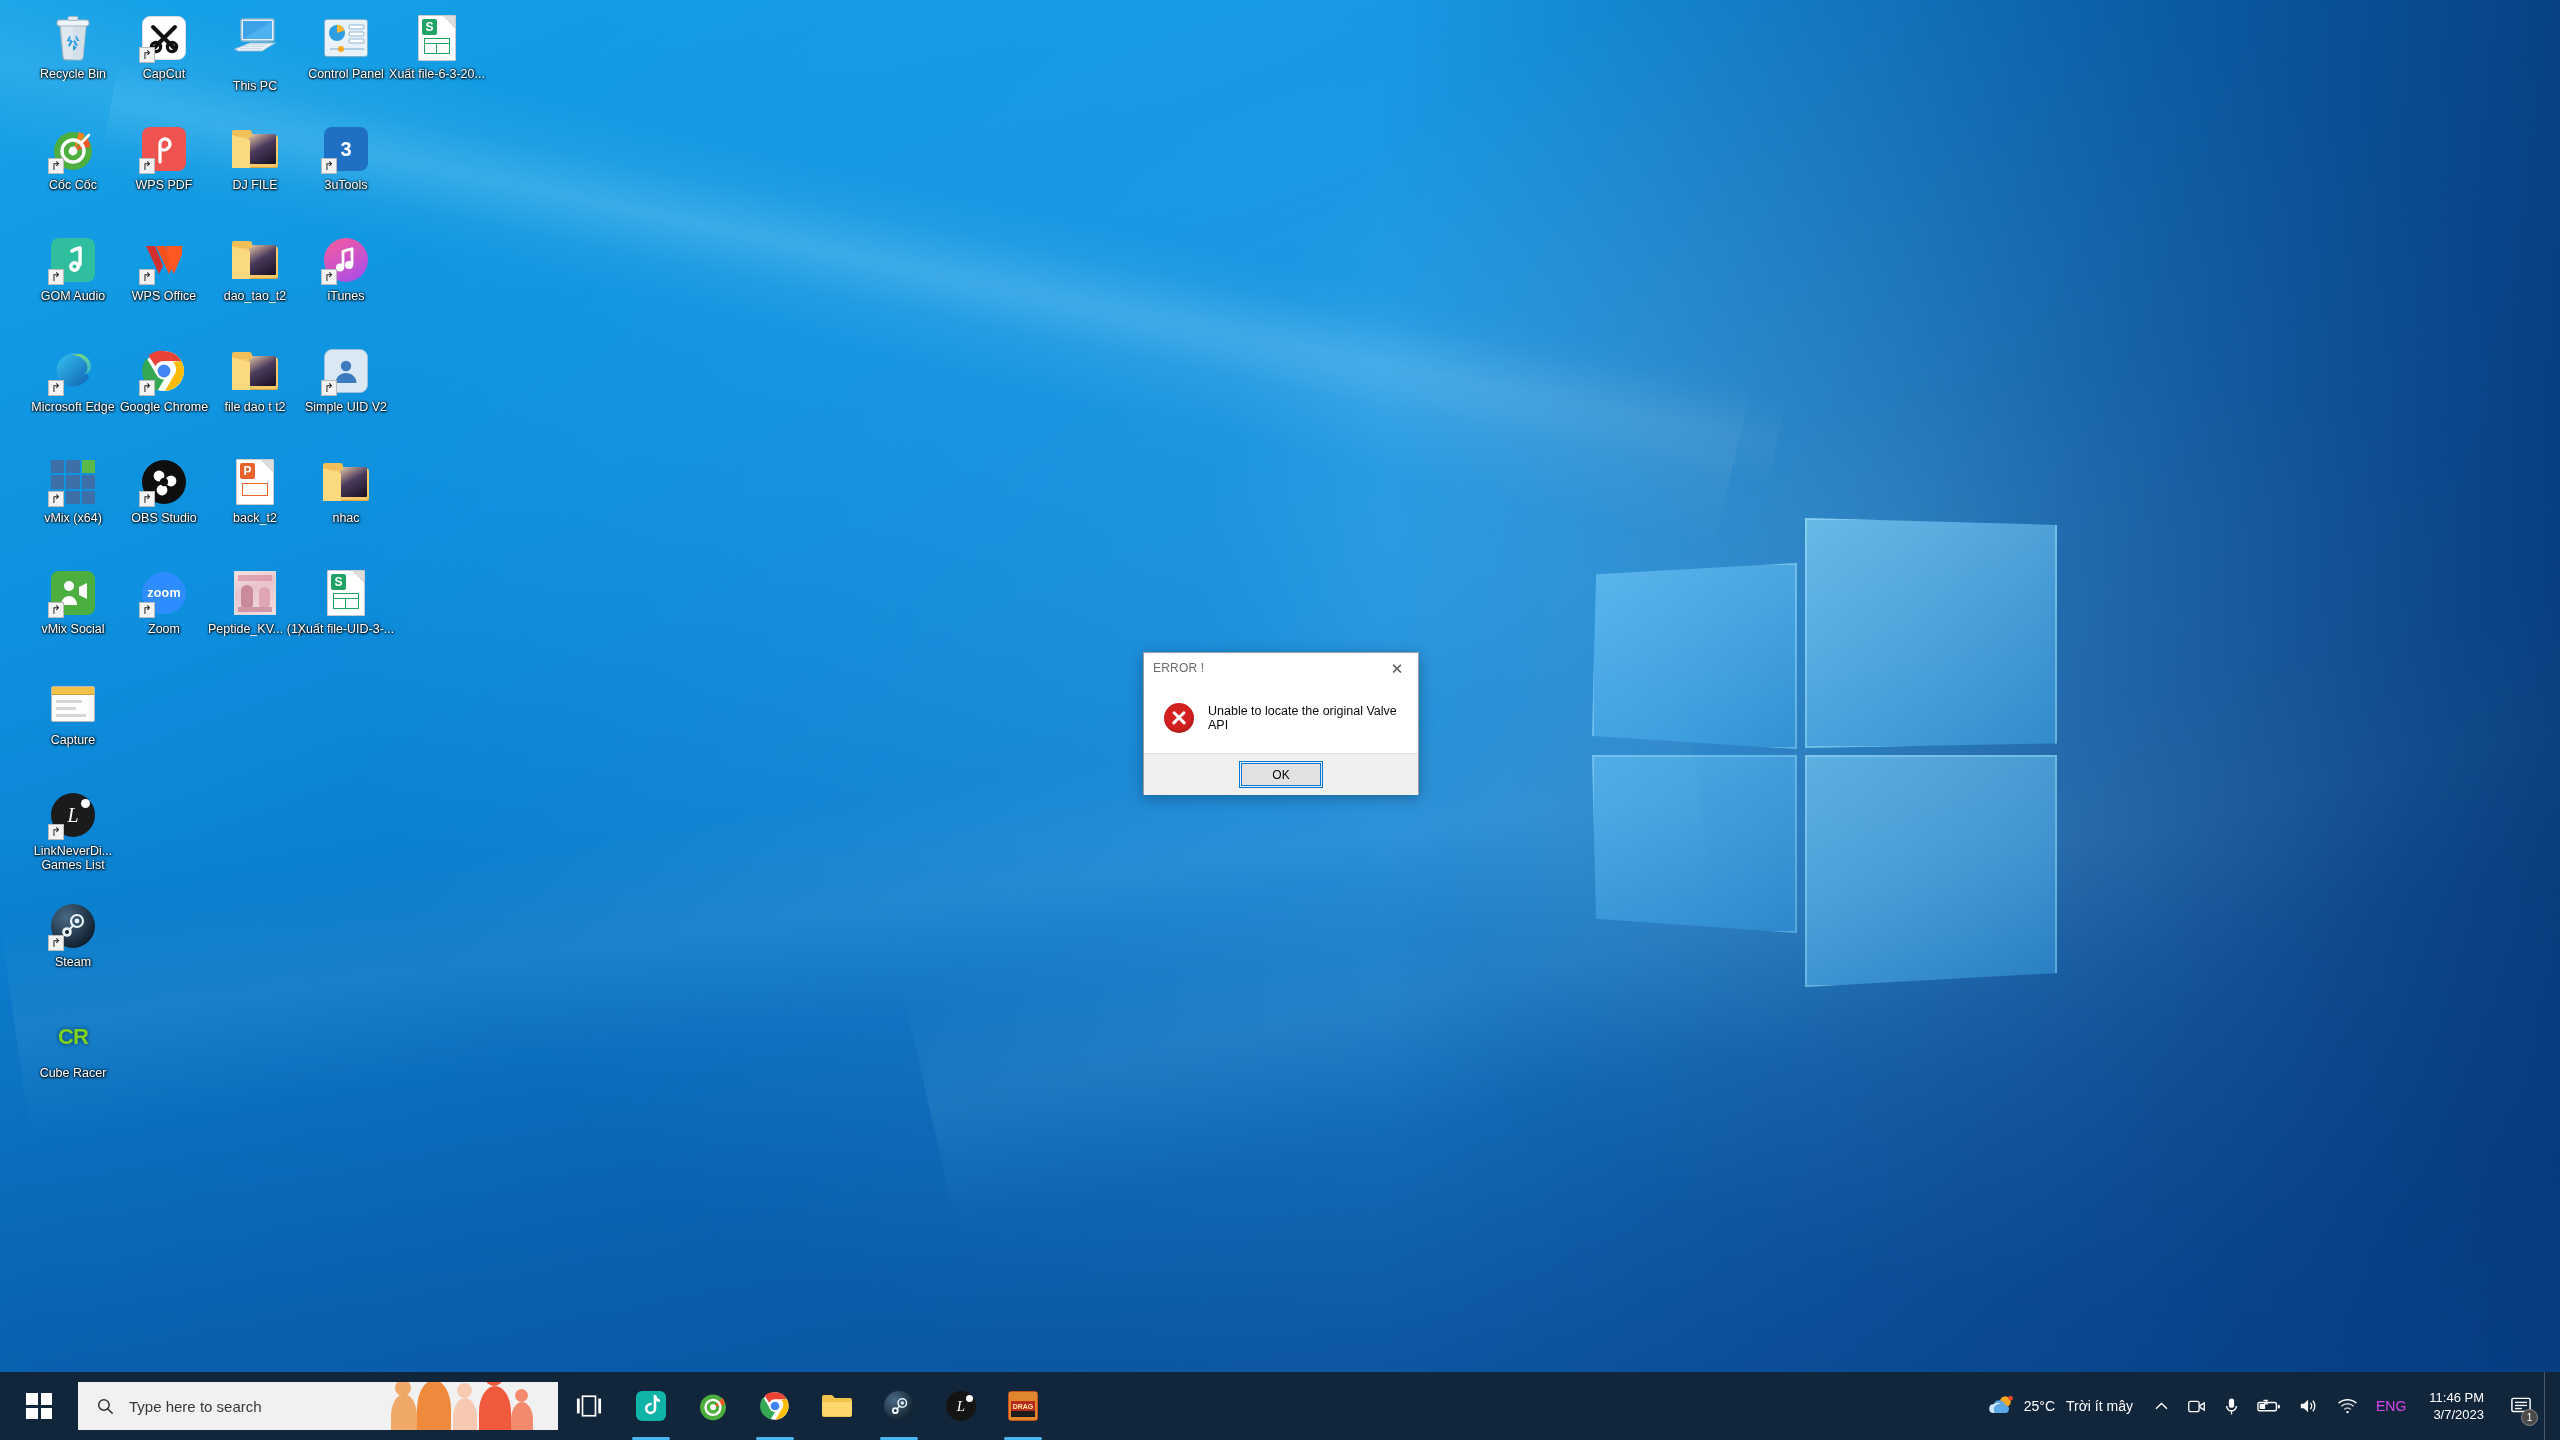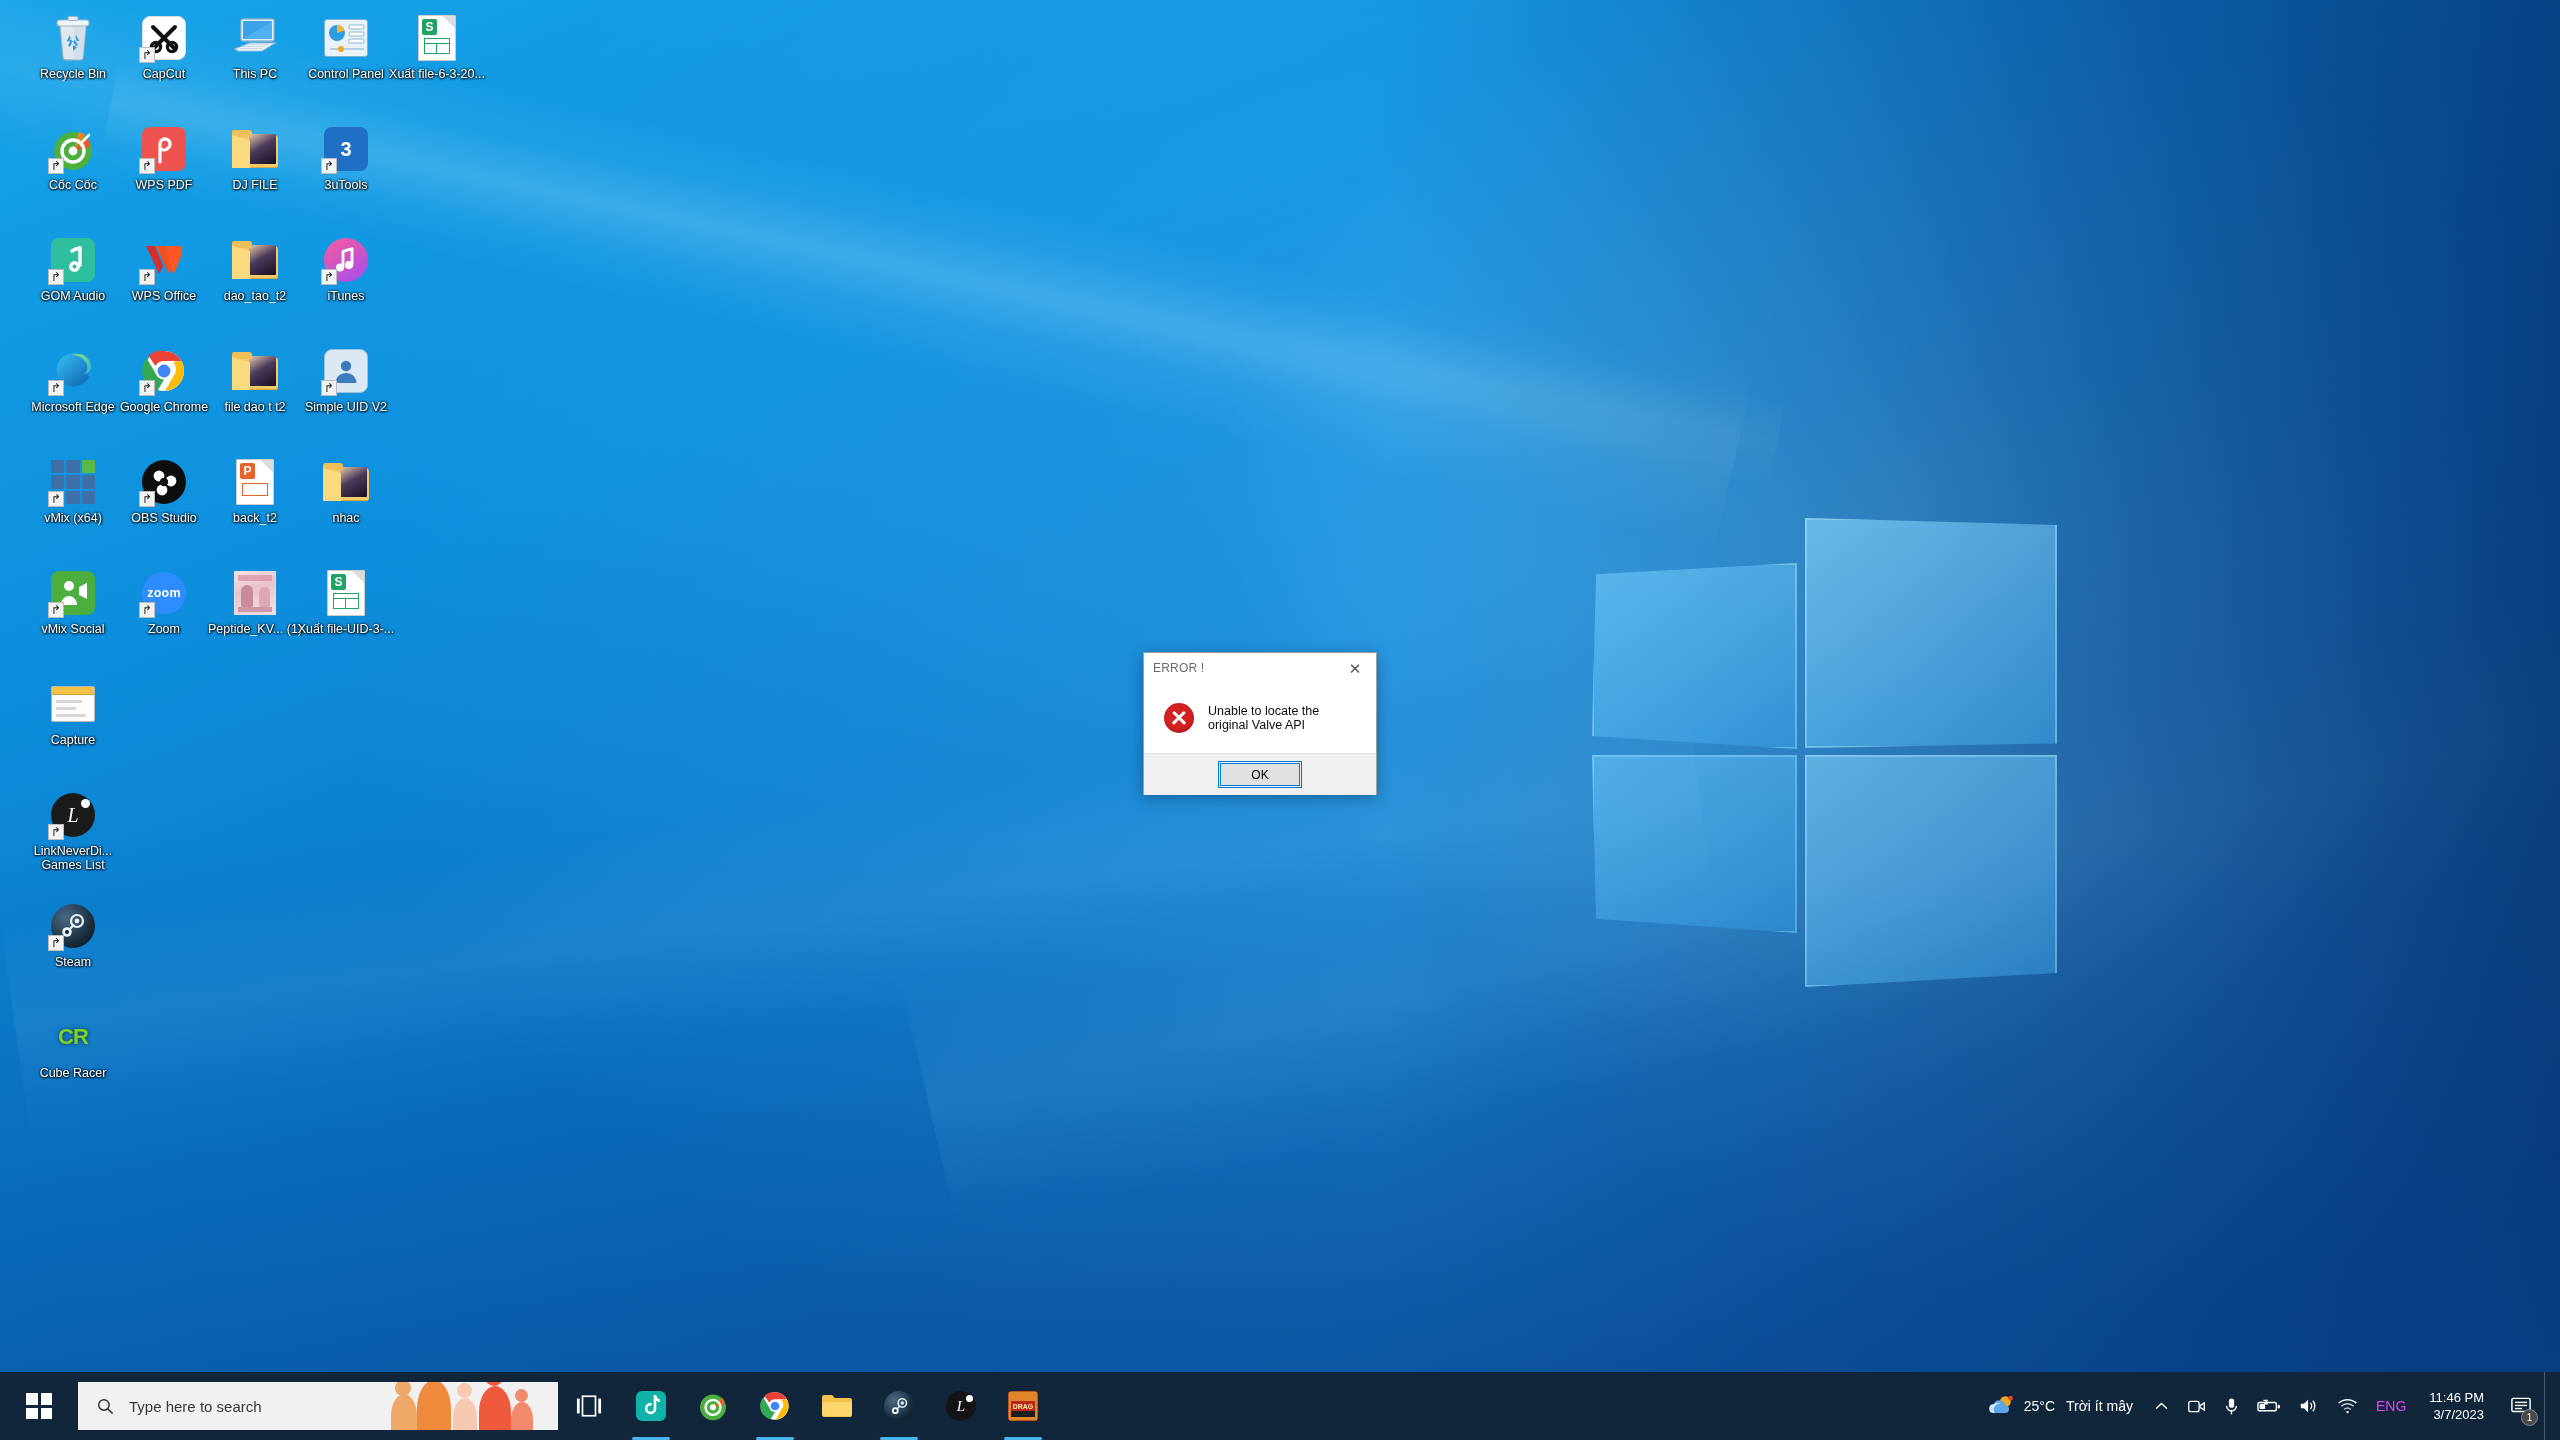--- a/index.html
+++ b/index.html
@@ -102,21 +102,21 @@
         background:linear-gradient(150deg,#3a2d4d,#14101f); }
   .folder .flap { position:absolute; left:0; bottom:0; width:18px; height:33px; background:#fbd97f;
         clip-path:polygon(0 0,100% 16%,100% 100%,0 100%); }
 
   .docfile { width:38px; height:46px; background:#fff; border:1px solid #ccc; position:relative; border-radius:1px; }
   .docfile .corner { position:absolute; right:0; top:0; width:12px; height:12px;
         background:linear-gradient(225deg,#dcdcdc 50%, transparent 50%); }
 
   
   #dlg {
-    position:absolute; left:1143px; top:652px; width:234px; height:143px;
+    position:absolute; left:1143px; top:652px; width:276px; height:143px;
     background:#fff; border:1px solid #9e9e9e;
     box-shadow:0 3px 14px rgba(0,0,0,0.30);
     font-family:"Liberation Sans", sans-serif;
   }
   #dlg-title {
     height:30px; display:flex; align-items:center; justify-content:space-between;
     padding:0 0 0 9px; background:#fff;
   }
   #dlg-title-text { font-size:12px; color:#6b6b6b; letter-spacing:.2px; }
   #dlg-close {
@@ -232,21 +232,21 @@
         <svg width="34" height="34" viewBox="0 0 34 34">
           <path d="M6 6 L28 28 M28 6 L6 28" stroke="#111" stroke-width="4" fill="none" stroke-linecap="round"></path>
           <circle cx="9" cy="26" r="4.6" fill="none" stroke="#111" stroke-width="3.2"></circle>
           <circle cx="25" cy="26" r="4.6" fill="none" stroke="#111" stroke-width="3.2"></circle>
         </svg>
         </div>
         <span class="shortcut"></span>
       </div>
       <div class="lbl">CapCut</div>
     </div>
-    <div class="ico" style="left: 196px; top: 8px;">
+    <div class="ico" style="left: 196px; top: 8px; gap: 12px;">
       <div class="art">
         <svg width="46" height="42" viewBox="0 0 46 42">
         <rect x="9" y="2" width="33" height="22" rx="1.8" fill="#e8f3fb" stroke="#8fb6d0" stroke-width="1.3"></rect>
         <rect x="11" y="4" width="29" height="18" fill="#3ba2e8"></rect>
         <path d="M11 22 L40 4 L40 22z" fill="#5fbbf2" opacity=".55"></path>
         <path d="M3 32 L18 26 L43 26 L30 34 L6 34z" fill="#f3f8fc" stroke="#9fc0d6" stroke-width="1.1"></path>
         <g stroke="#bcd4e4" stroke-width="0.9">
           <line x1="8" y1="31.6" x2="30" y2="31.6"></line>
             <line x1="11" y1="29.6" x2="33" y2="29.6"></line>
             <line x1="14" y1="27.8" x2="36" y2="27.8"></line>

